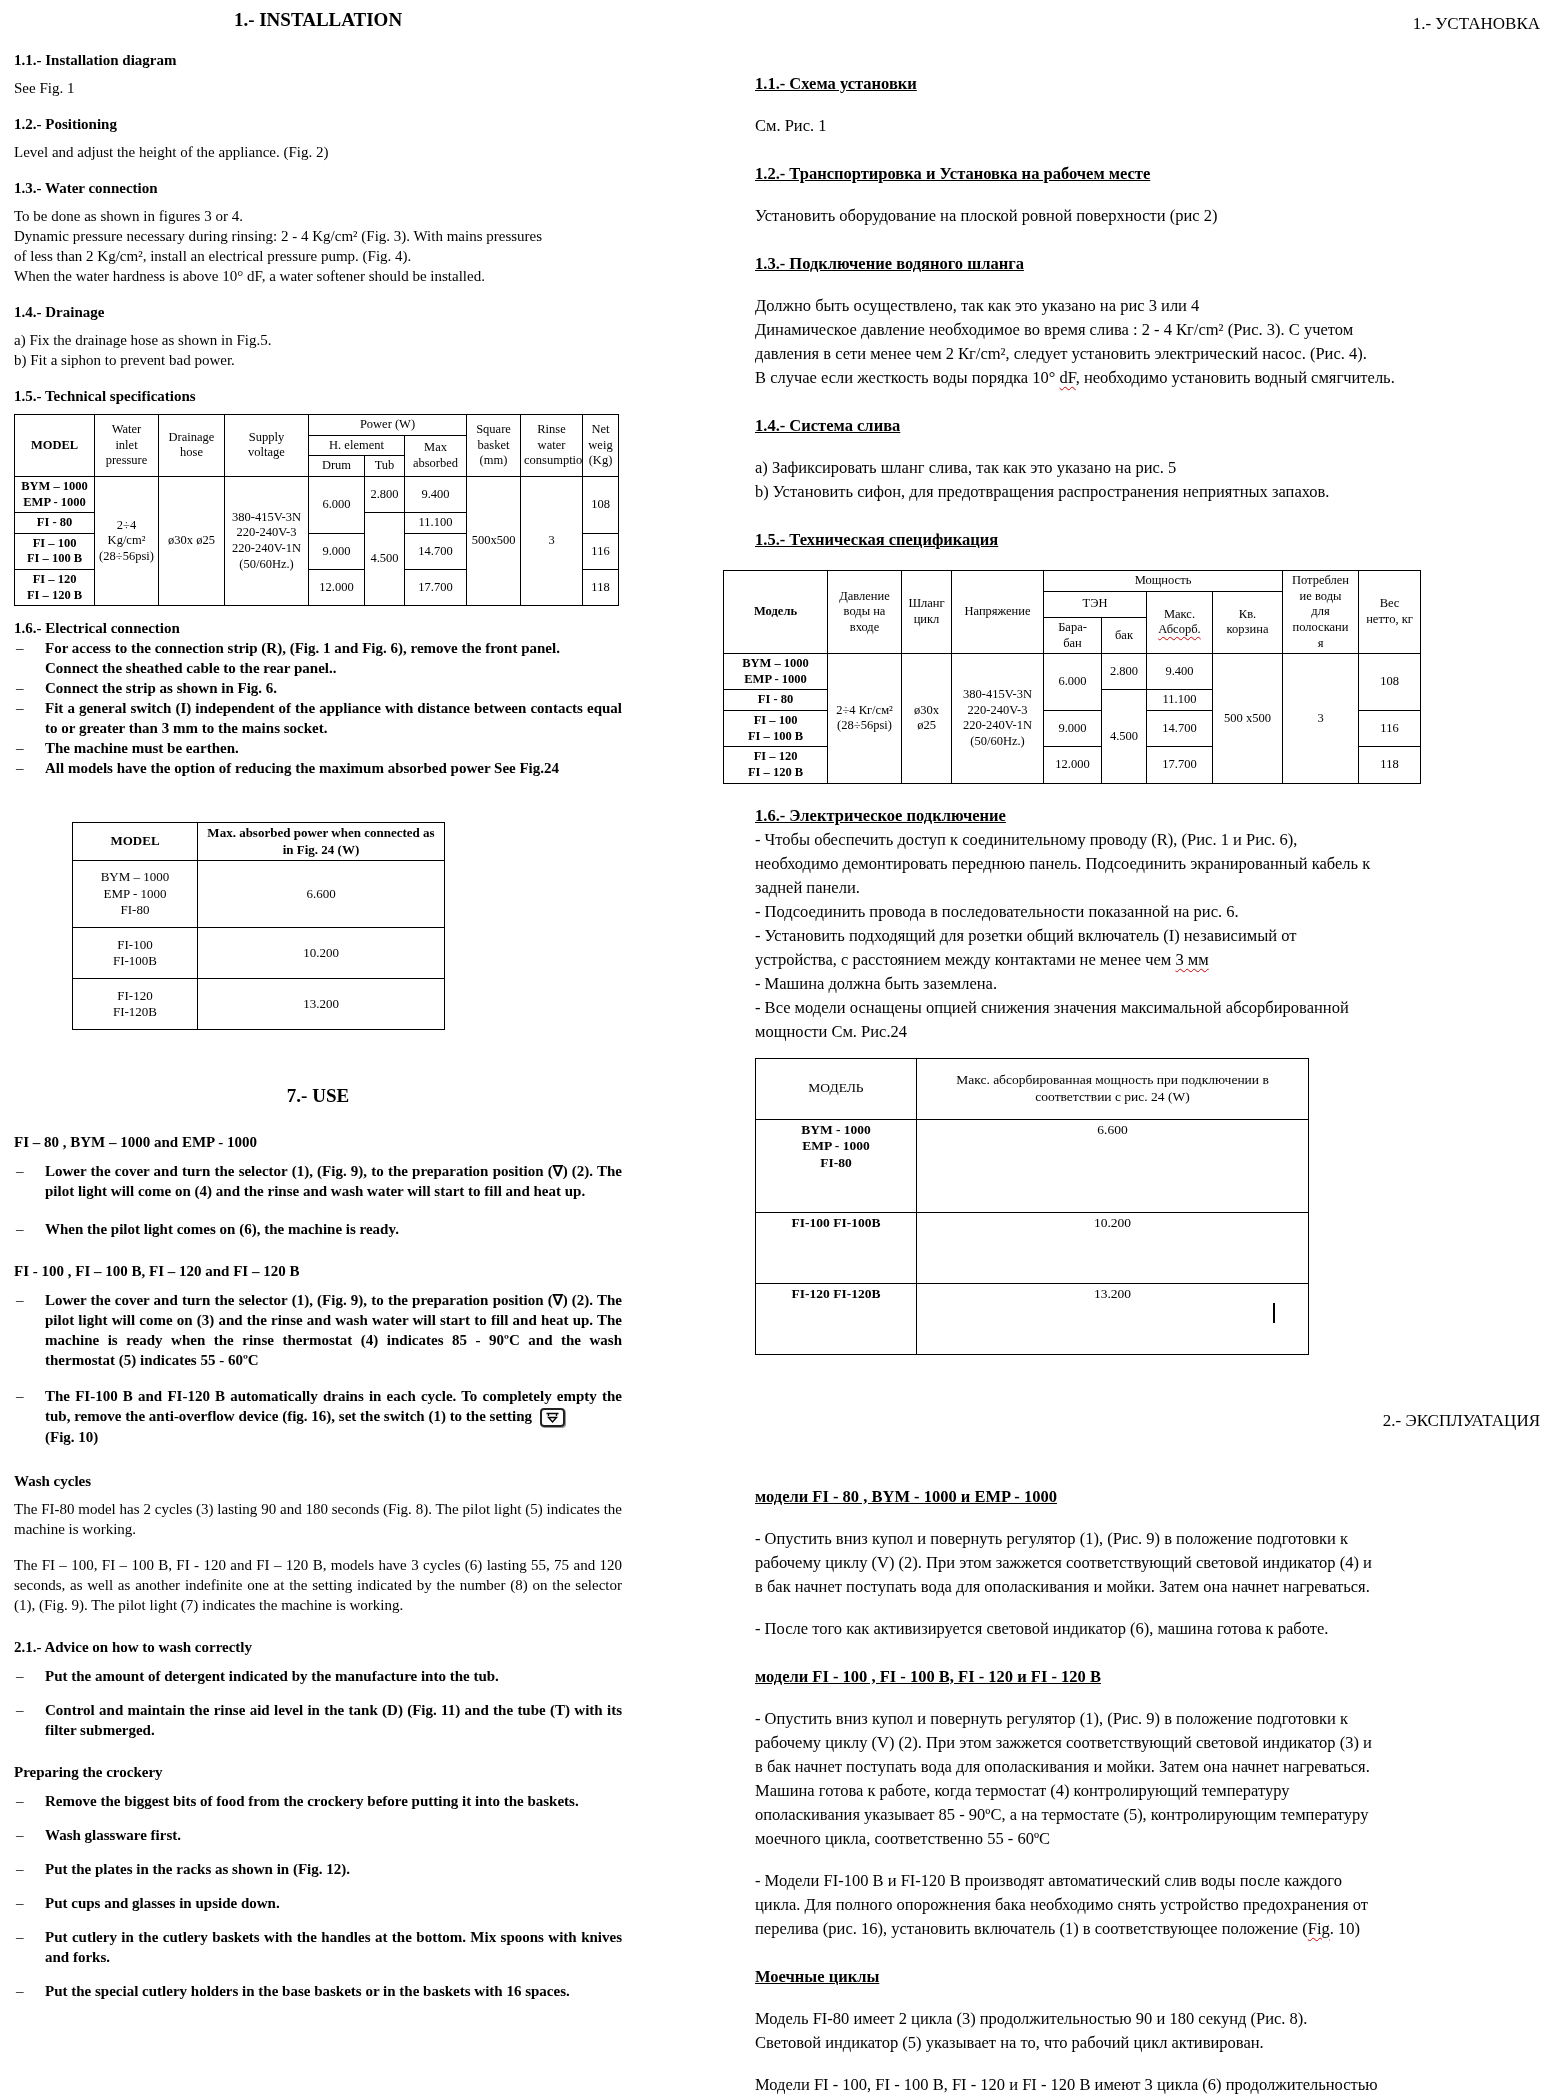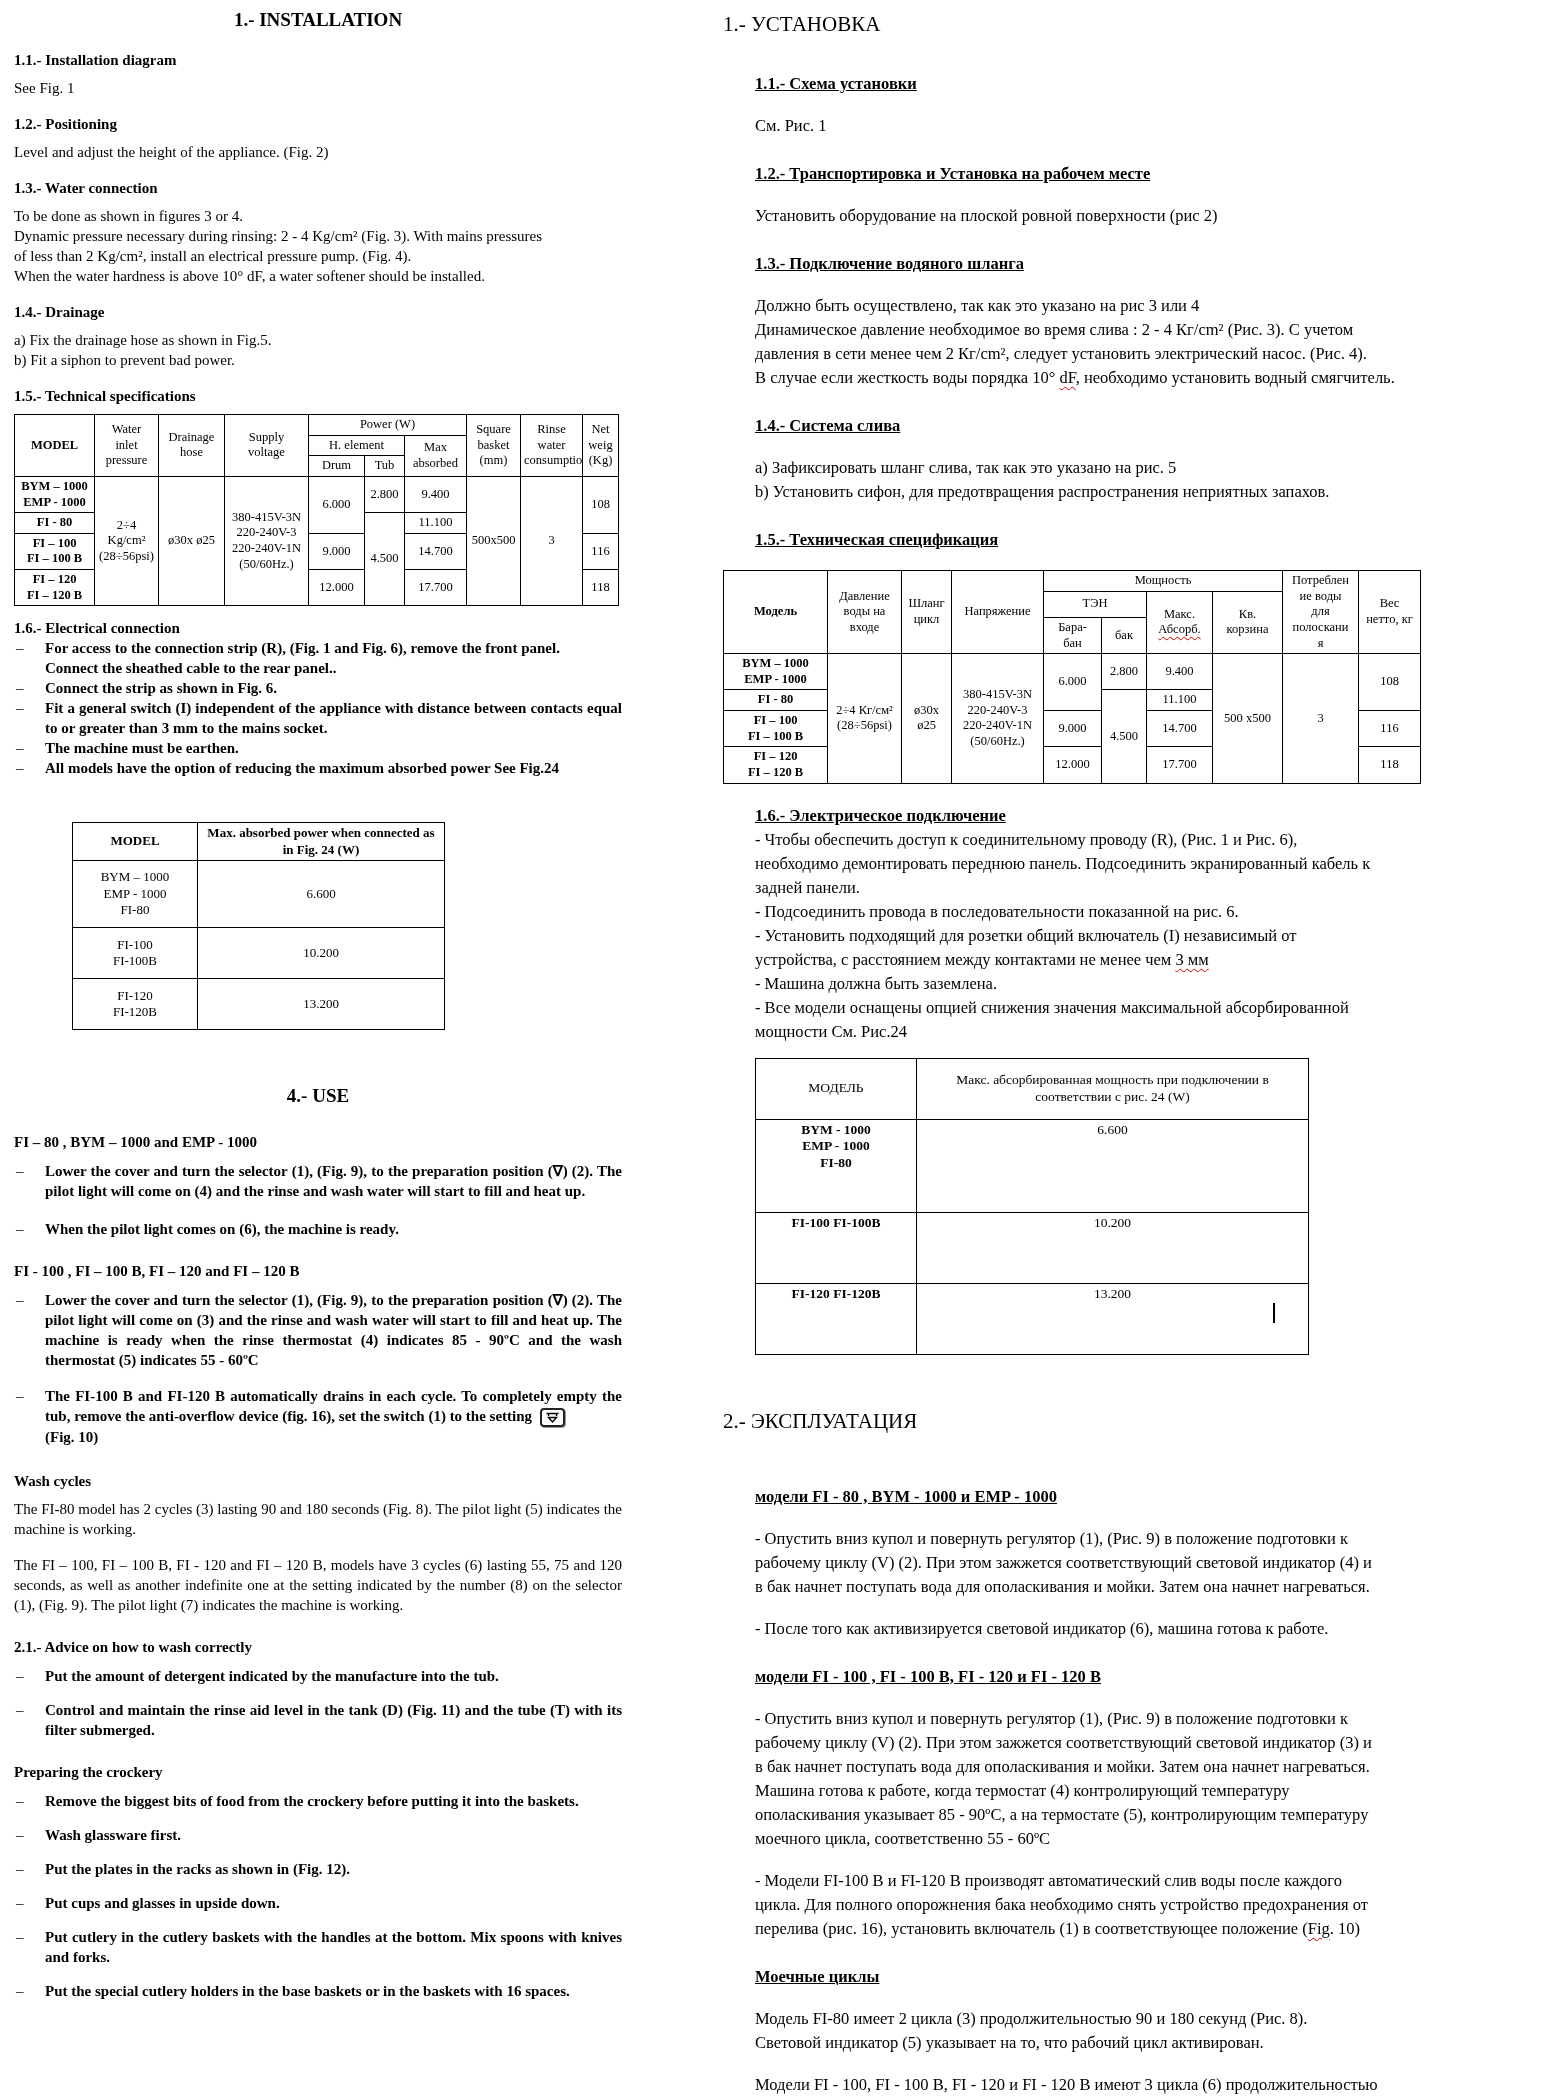--- a/index.html
+++ b/index.html
@@ -29,21 +29,21 @@
   .b{font-weight:bold;}
   .spec{width:604px;margin:8px 0 12px 0;}
   .pw{width:372px;margin:44px 0 0 58px;}
   .pw th{font-weight:bold;font-size:13px;}
   .pw td{font-size:13px;}
   .pw .rowtall td{height:62px;}
   .pw .rowmid td{height:46px;}
   .use-en{margin-top:56px;margin-bottom:26px;}
   
   .col-right{width:817px;margin-left:101px;padding-top:8px;font-size:16.5px;line-height:24px;}
-  .title-ru{font-size:21px;text-align:left;margin:4px 0 36px 0;}
+  .title-ru{font-size:17px;text-align:right;margin:4px 0 36px 0;}
   .rt{padding-left:32px;}
   .h2r{font-weight:bold;margin:24px 0 18px 0;text-decoration:underline;}
   .rp{margin:18px 0;white-space:pre-line;}
   .rp0{margin:0;white-space:pre-line;}
   .spec-ru{width:697px;margin:14px 0 20px 0;}
   .pw-ru{width:553px;margin:14px 0 0 32px;}
   .pw-ru td{font-size:13.5px;}
   .pw-ru th{font-size:13.5px;}
   .pw-ru .vt{vertical-align:top;}
   .pw-ru .rowtall td{height:88px;}
@@ -215,21 +215,21 @@
           <td>10.200</td>
         </tr>
         <tr class="rowmid">
           <td>FI-120
 FI-120B</td>
           <td>13.200</td>
         </tr>
       </tbody>
     </table>
 
-    <div class="title-en use-en">4.- USE</div>
+    <div class="title-en use-en">7.- USE</div>
 
     <div class="h2">FI – 80 , BYM – 1000 and EMP - 1000</div>
     <div class="li">
       <span class="mk">–</span>
       <span class="tx">Lower the cover and turn the selector (1), (Fig. 9), to the preparation position (∇) (2). The pilot light will come on (4) and the rinse and wash water will start to fill and heat up.</span>
     </div>
     <div class="li" style="margin-top:18px;">
       <span class="mk">–</span>
       <span class="tx">When the pilot light comes on (6), the machine is ready.</span>
     </div>

